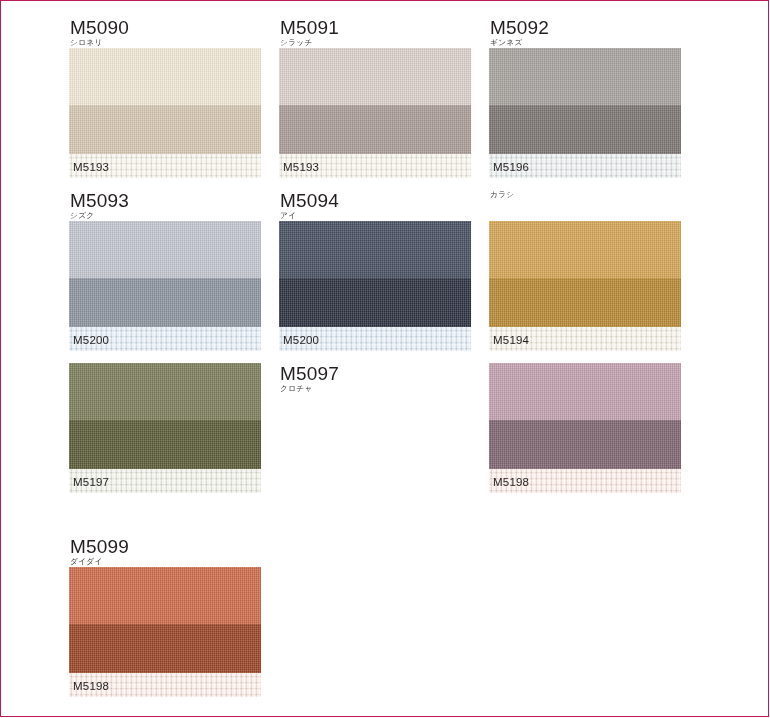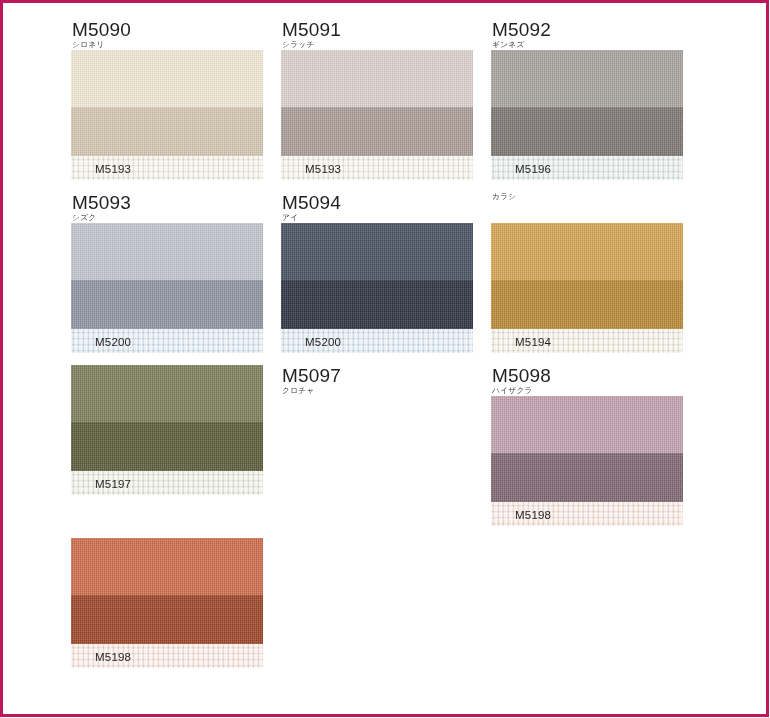--- a/index.html
+++ b/index.html
@@ -14,21 +14,21 @@
     color: #231f20;
     overflow: hidden;
   }
 
   
   #page-frame {
     position: absolute;
     left: 0; top: 0;
     width: 769px;
     height: 717px;
-    border: 3px solid #be185d;
+    border: 1px solid #be185d;
     box-sizing: border-box;
     background: #ffffff;
   }
 
   #grid {
     position: absolute;
     left: 68px;
     top: 16px;
     width: 690px;
   }
@@ -120,21 +120,21 @@
         rgba(0,0,0,0.00) 1px,
         rgba(0,0,0,0.00) 2px,
         rgba(0,0,0,0.065) 2px,
         rgba(0,0,0,0.065) 3px,
         rgba(255,255,255,0.28) 3px,
         rgba(255,255,255,0.28) 6px);
   }
 
   .bot-label {
     position: absolute;
-    left: 24px;
+    left: 4px;
     bottom: 4px;
     font-size: 11.5px;
     line-height: 13px;
     color: #231f20;
     letter-spacing: 0.2px;
     z-index: 3;
     white-space: nowrap;
   }
 </style>
 </head>
@@ -226,34 +226,34 @@
             <div class="bot-label">M5197</div>
           </div>
         </div>
         <div class="swatch-cell">
           <div class="swatch-head">
             <div class="code-title">M5097</div>
             <div class="code-sub">クロチャ</div>
           </div>
         </div>
         <div class="swatch-cell">
-          <div class="swatch-head">
-            <div class="code-title">M5098</div>
-            <div class="code-sub">ハイザクラ</div>
-          </div>
           <div class="swatch-img">
             <div class="band band-top weave" style="background-color: rgb(195, 163, 177);"></div>
             <div class="band band-mid weave" style="background-color: rgb(127, 101, 113);"></div>
             <div class="band band-bot linen" style="background-color: rgb(245, 227, 220);"></div>
             <div class="bot-label">M5198</div>
           </div>
         </div>
       </div>
       <div class="swatch-row">
         <div class="swatch-cell">
+          <div class="swatch-head">
+            <div class="code-title">M5099</div>
+            <div class="code-sub">ダイダイ</div>
+          </div>
           <div class="swatch-img">
             <div class="band band-top weave" style="background-color: rgb(208, 108, 75);"></div>
             <div class="band band-mid weave" style="background-color: rgb(155, 69, 38);"></div>
             <div class="band band-bot linen" style="background-color: rgb(245, 227, 220);"></div>
             <div class="bot-label">M5198</div>
           </div>
         </div>
         <div class="swatch-cell empty"></div>
         <div class="swatch-cell empty"></div>
       </div>

